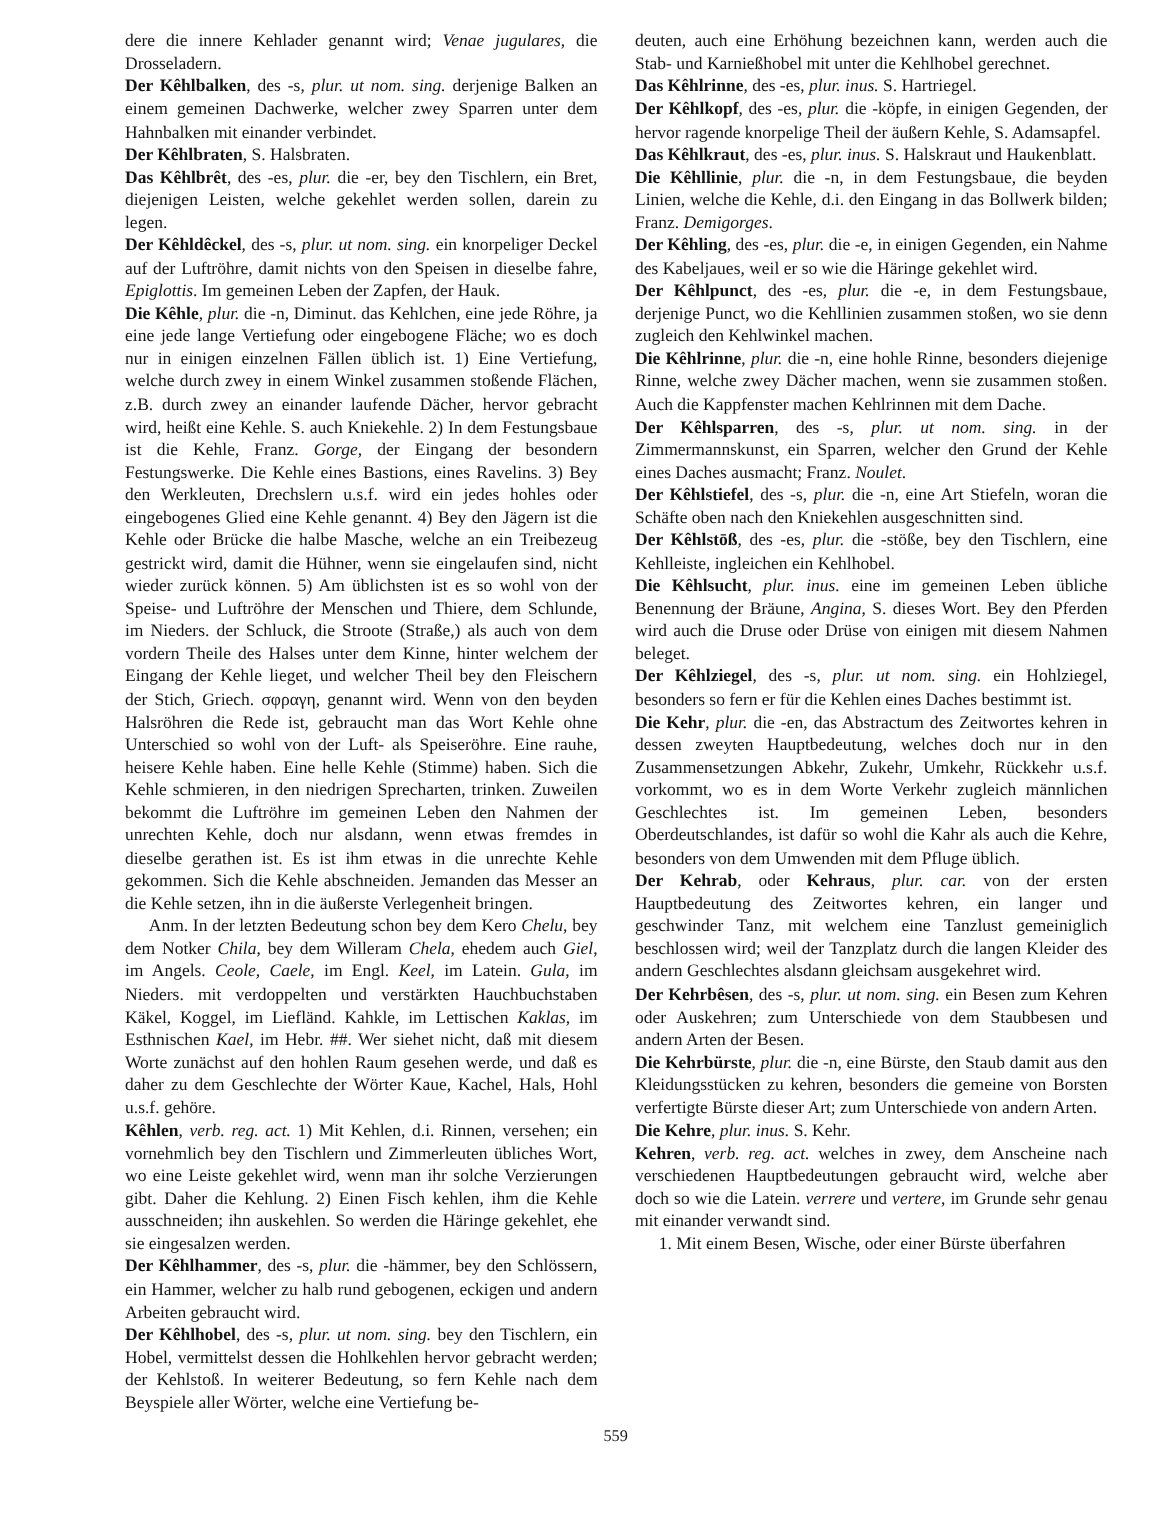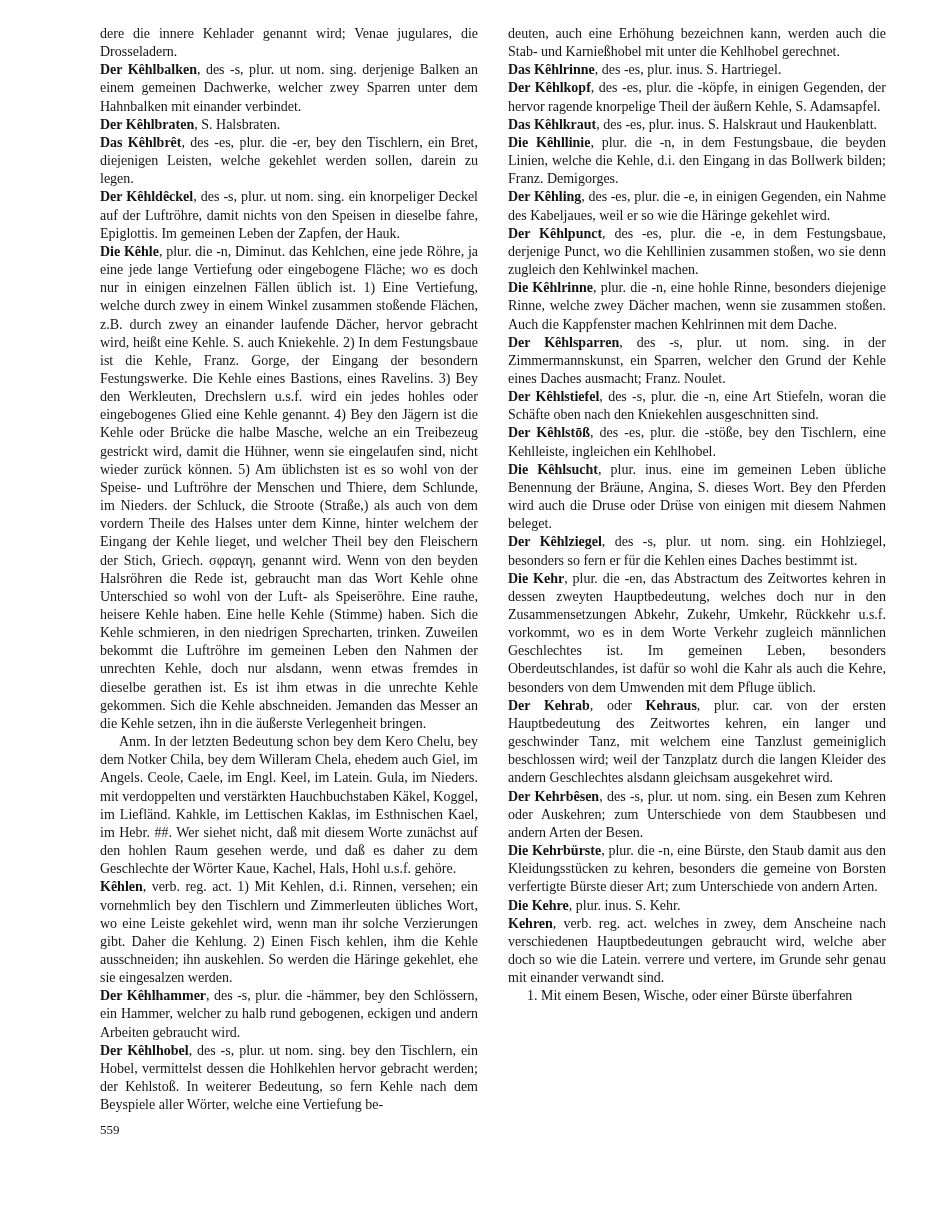--- a/index.html
+++ b/index.html
@@ -14,23 +14,23 @@
   .col {
     width: 378px;
     text-align: justify;
     font-size: 14px;
     line-height: 18.15px;
     hyphens: none;
   }
   p.entry { margin: 0; padding: 0; text-indent: 0; }
   p.entry.indent { text-indent: 19px; }
   .b { font-weight: bold; }
-  .i { }
+  .i { font-style: italic; }
   .pagenum {
-    text-align: left;
+    text-align: center;
     font-size: 13px;
     margin-top: 8px;
     padding-right: 1px;
   }
 </style>
 </head>
 <body>
 
 <div class="page">
   <div class="cols">

